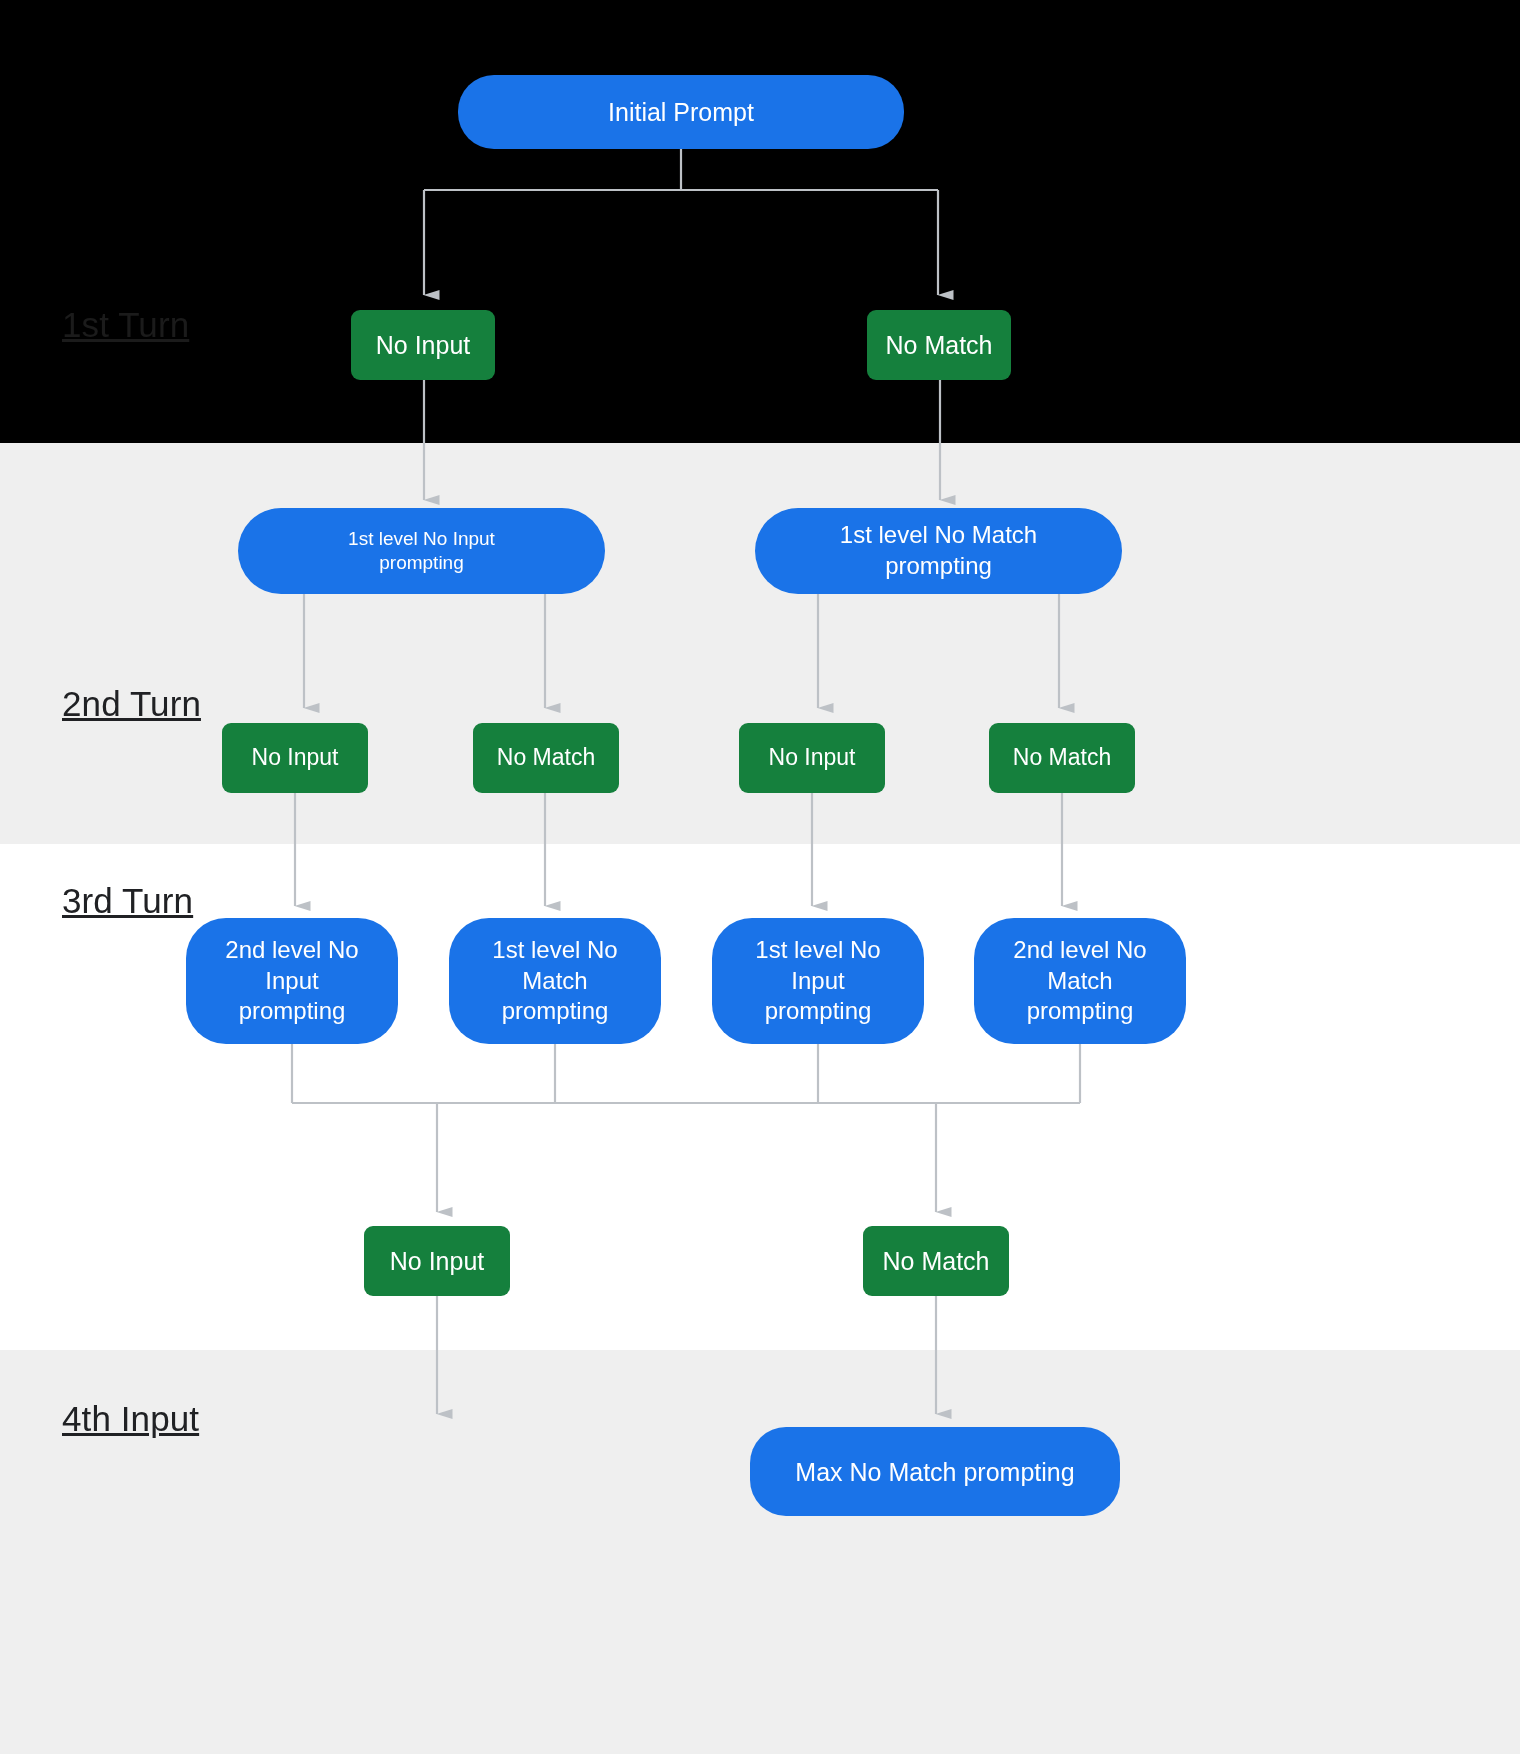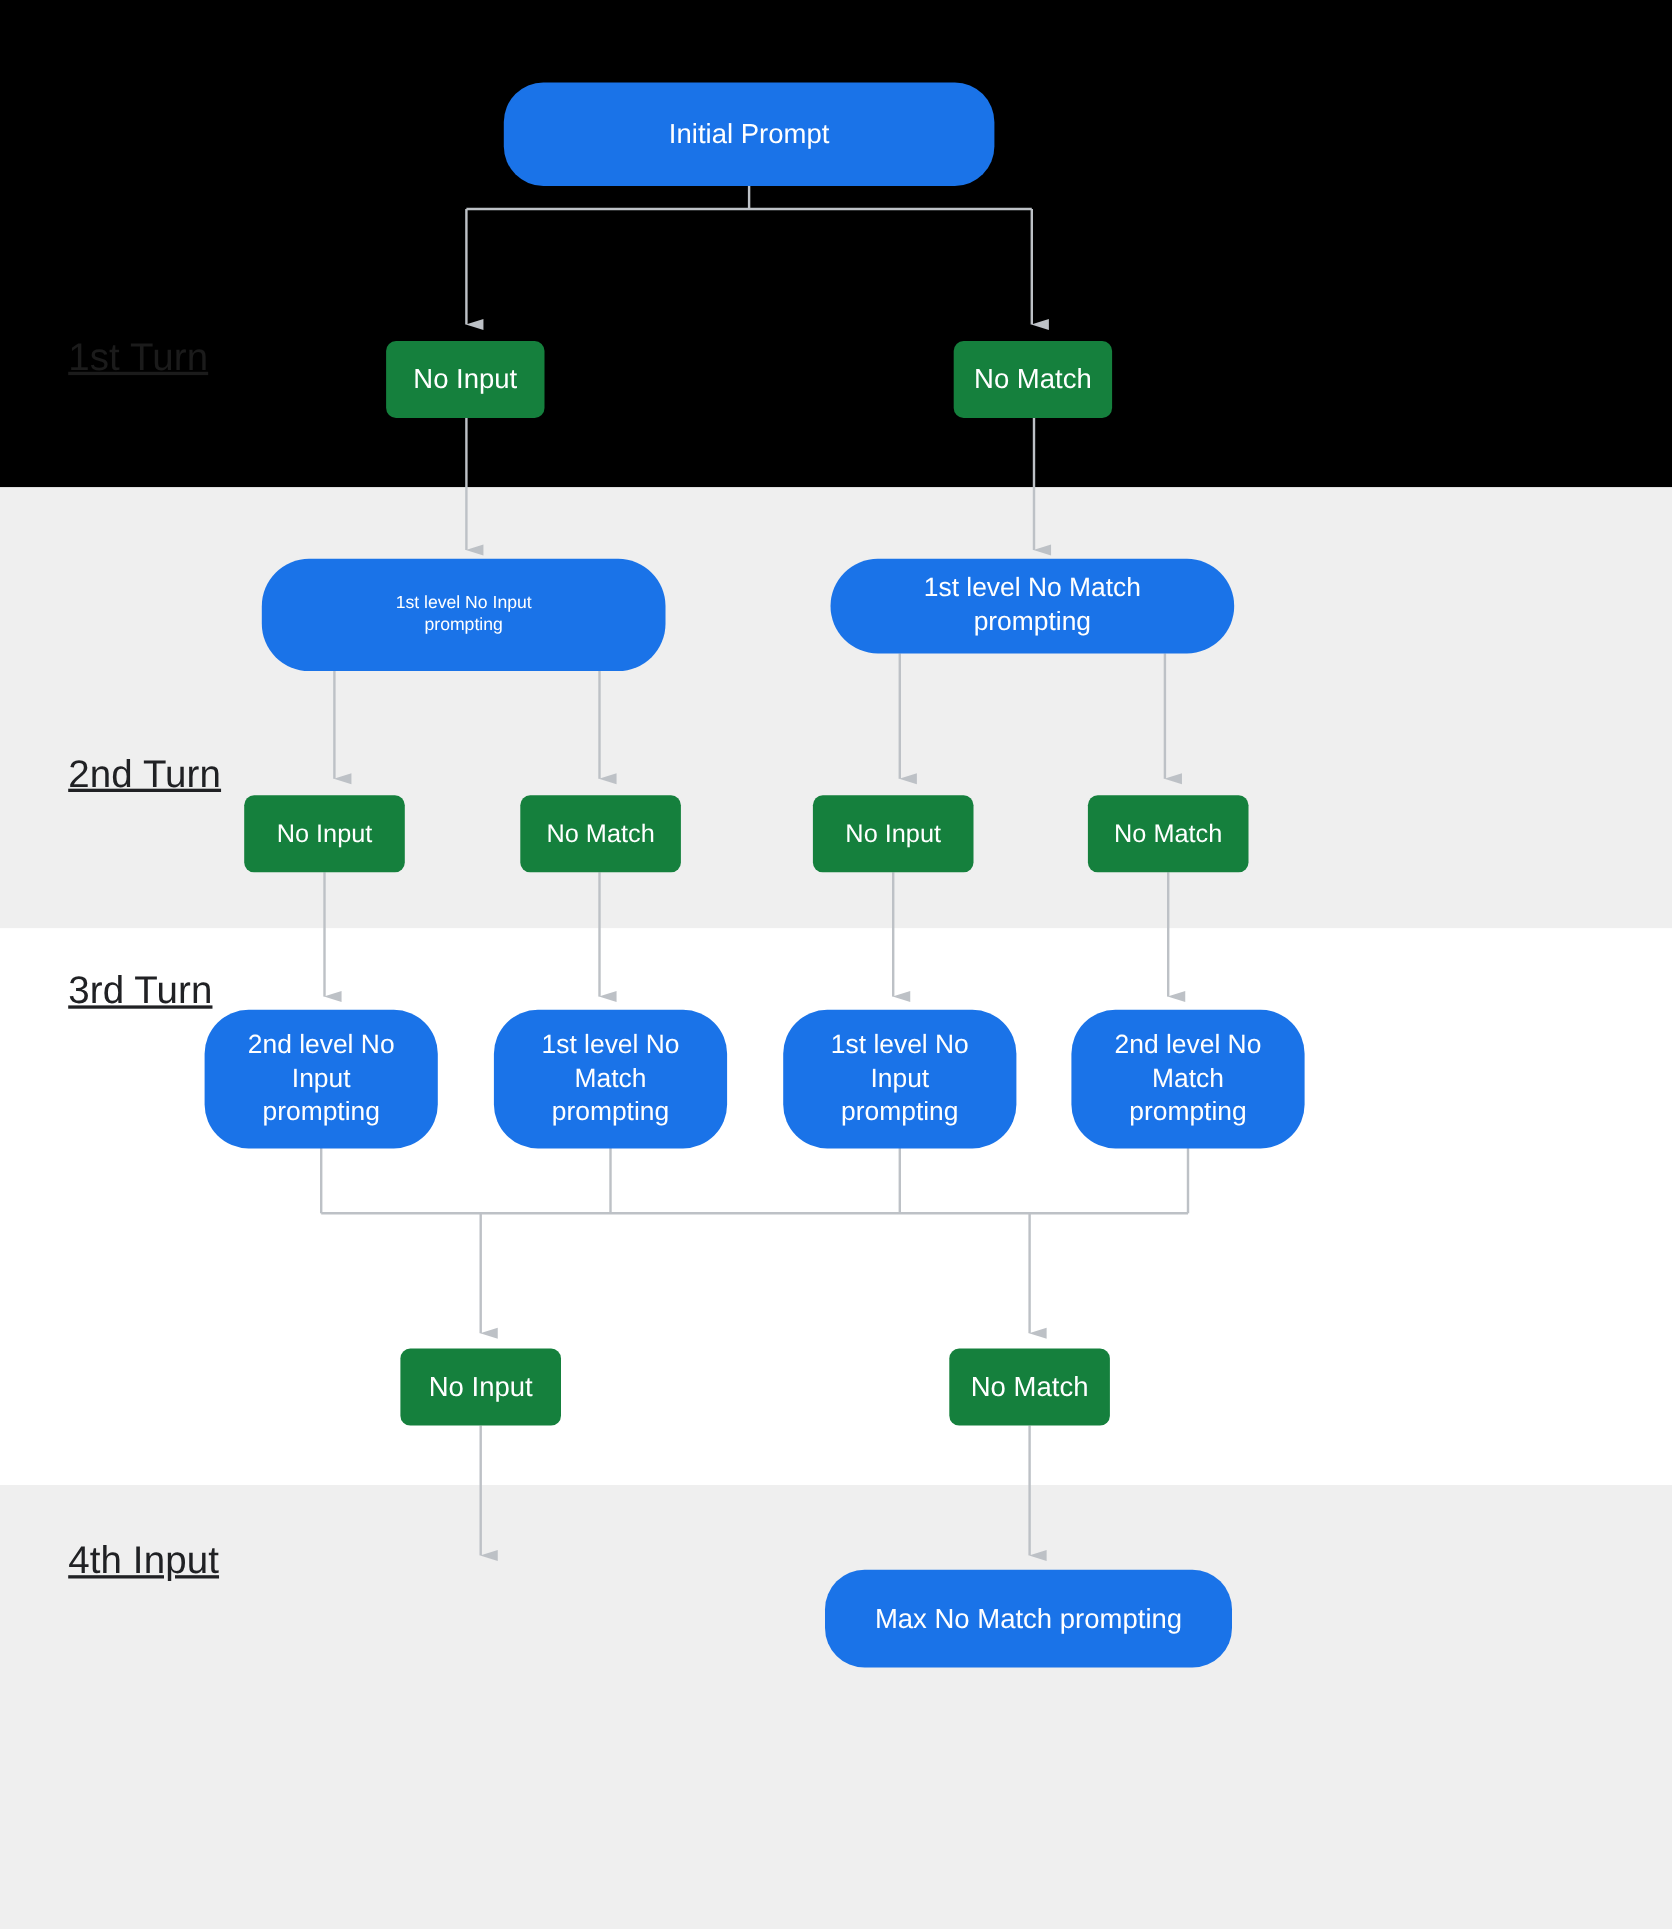--- a/index.html
+++ b/index.html
@@ -106,26 +106,26 @@
       <path d="M437,1296 L437,1414" marker-end="url(#arrowhead)"></path>
       <path d="M936,1296 L936,1414" marker-end="url(#arrowhead)"></path>
     </g>
   </svg>
 
   <div class="turn-label on-dark" style="left:62px; top:305px;">1st Turn</div>
   <div class="turn-label" style="left:62px; top:684px;">2nd Turn</div>
   <div class="turn-label" style="left:62px; top:881px;">3rd Turn</div>
   <div class="turn-label" style="left:62px; top:1399px;">4th Input</div>
 
-  <div class="node blue" style="left:458px; top:75px; width:446px; height:94px; border-radius:36px; font-size:25px;">Initial Prompt</div>
+  <div class="node blue" style="left:458px; top:75px; width:446px; height:74px; border-radius:36px; font-size:25px;">Initial Prompt</div>
 
   <div class="node green" style="left:351px; top:310px; width:144px; height:70px; border-radius:9px; font-size:25px;">No Input</div>
   <div class="node green" style="left:867px; top:310px; width:144px; height:70px; border-radius:9px; font-size:25px;">No Match</div>
 
-  <div class="node blue" style="left:238px; top:508px; width:367px; height:102px; border-radius:43px; font-size:16px;">1st level No Input
+  <div class="node blue" style="left:238px; top:508px; width:367px; height:86px; border-radius:43px; font-size:19px;">1st level No Input
 prompting</div>
   <div class="node blue" style="left:755px; top:508px; width:367px; height:86px; border-radius:43px; font-size:24px;text-align:center;">1st level No Match
 prompting</div>
 
   <div class="node green" style="left:222px; top:723px; width:146px; height:70px; border-radius:9px; font-size:23px;">No Input</div>
   <div class="node green" style="left:473px; top:723px; width:146px; height:70px; border-radius:9px; font-size:23px;">No Match</div>
   <div class="node green" style="left:739px; top:723px; width:146px; height:70px; border-radius:9px; font-size:23px;">No Input</div>
   <div class="node green" style="left:989px; top:723px; width:146px; height:70px; border-radius:9px; font-size:23px;">No Match</div>
 
   <div class="node blue" style="left:186px; top:918px; width:212px; height:126px; border-radius:40px; font-size:24px;">2nd level No

